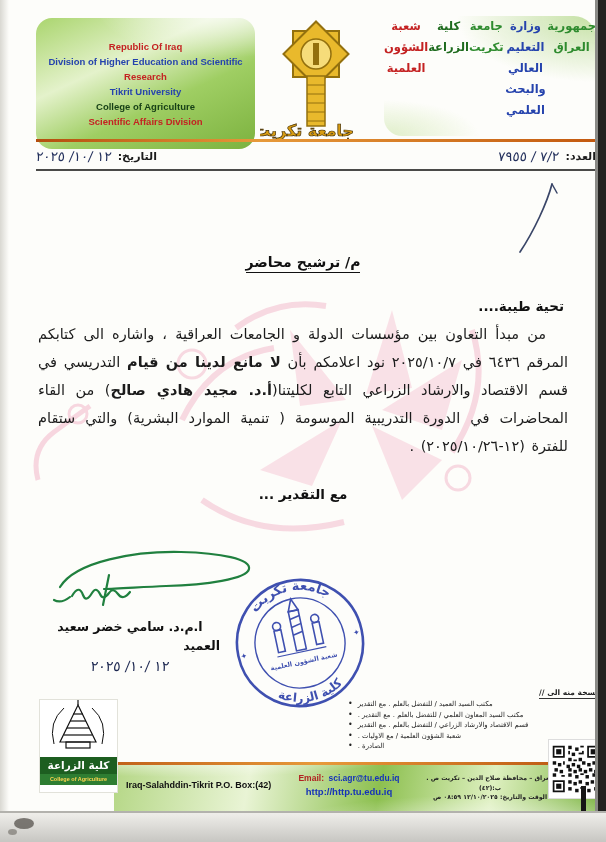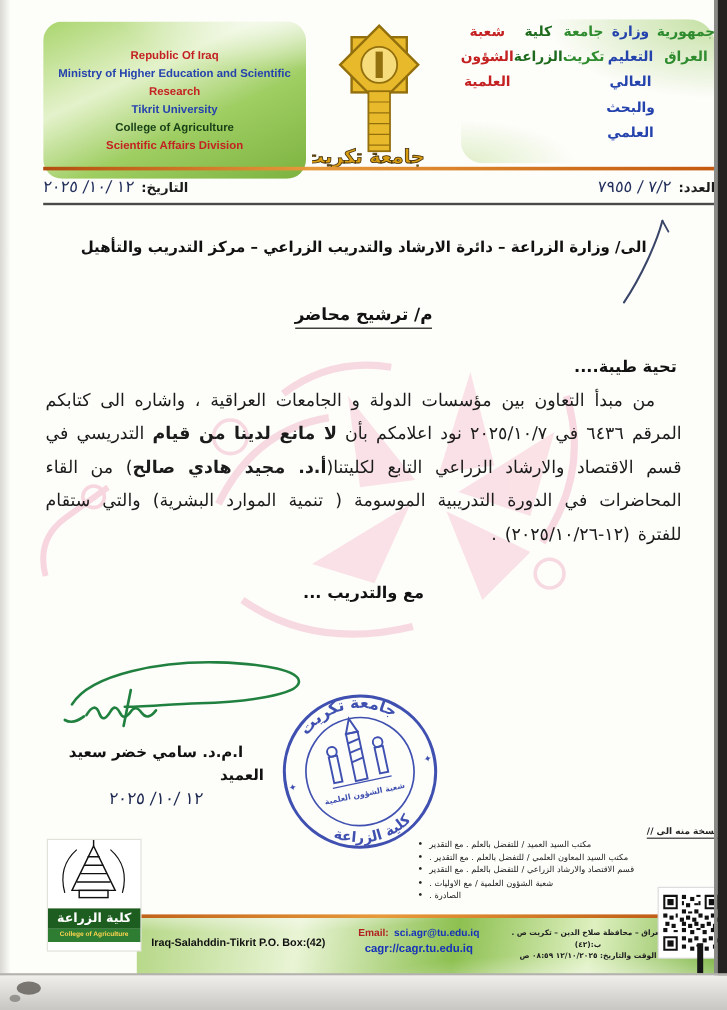--- a/index.html
+++ b/index.html
@@ -116,21 +116,21 @@
   .qr{position:absolute;left:549px;top:740px;width:54px;height:58px;background:#fff;padding:2px;
       box-sizing:border-box;box-shadow:0 0 0 1px #ddd;}
 </style>
 </head>
 <body>
 
 <div class="scan">
 
   <div class="hdr-left">
     <div class="red">Republic Of Iraq</div>
-    <div class="blue">Ministry of Higher Education and Scientific</div>
+    <div class="blue">Division of Higher Education and Scientific</div>
     <div class="red">Research</div>
     <div class="blue">Tikrit University</div>
     <div class="dgreen">College of Agriculture</div>
     <div class="red">Scientific Affairs Division</div>
   </div>
 
   <svg class="emblem" viewBox="0 0 114 130">
     <g stroke="#93700e">
       <rect x="33" y="21" width="46" height="46" fill="#e9b92c" stroke-width="2"></rect>
       <rect x="33" y="21" width="46" height="46" fill="#e9b92c" stroke-width="2" transform="rotate(45 56 44)"></rect>
@@ -161,21 +161,20 @@
       <span>العدد:</span>
       <bdo dir="ltr" class="hand">٧٩٥٥ / ٧/٢</bdo>
     </div>
     <div class="ref-group">
       <span>التاريخ:</span>
       <bdo dir="ltr" class="hand">٢٠٢٥ /١٠/ ١٢</bdo>
     </div>
   </div>
   <div class="thin-line"></div>
 
-  <div class="addressee">الى/ وزارة الزراعة – دائرة الارشاد والتدريب الزراعي – مركز التدريب والتأهيل</div>
   <svg class="tick" width="46" height="74" viewBox="0 0 46 74">
     <path d="M38,3 C33,22 20,50 6,71" fill="none" stroke="#3a4668" stroke-width="1.7" stroke-linecap="round"></path>
     <path d="M38,3 l5,9" fill="none" stroke="#3a4668" stroke-width="1.5" stroke-linecap="round"></path>
   </svg>
 
   <div class="subject">
     <span>م/ ترشيح محاضر</span>
   </div>
 
   <svg class="wm" style="left:140px;top:268px;opacity:.42;" width="370" height="300" viewBox="0 0 370 300">
@@ -199,21 +198,21 @@
   </svg>
   <svg class="wm" style="left:28px;top:400px;opacity:.45;" width="66" height="86" viewBox="0 0 66 86">
     <path d="M10,80 q-8,-30 16,-48 q22,-16 36,-26" fill="none" stroke="#f0a8c0" stroke-width="5"></path>
     <circle cx="50" cy="14" r="9" fill="none" stroke="#f0a8c0" stroke-width="3"></circle>
   </svg>
 
   <div class="salutation">تحية طيبة....</div>
 
   <div class="body-par"><span>من مبدأ التعاون بين مؤسسات الدولة و الجامعات العراقية ، واشاره الى كتابكم المرقم </span><span class="seg-num">٦٤٣٦</span><span> في </span><span class="seg-num">٢٠٢٥/١٠/٧</span><span> نود اعلامكم بأن </span><span class="seg-bold">لا مانع لدينا من قيام</span><span> التدريسي في قسم الاقتصاد والارشاد الزراعي التابع لكليتنا(</span><span class="seg-bold">أ.د. مجيد هادي صالح</span><span>) من القاء المحاضرات في الدورة التدريبية الموسومة ( تنمية الموارد البشرية) والتي ستقام للفترة </span><span class="seg-num">(٢٠٢٥/١٠/٢٦-١٢)</span><span> .</span></div>
 
-  <div class="closing">مع والتدريب ...</div>
+  <div class="closing">مع التقدير ...</div>
 
   <svg class="sig-svg" width="215" height="68" viewBox="0 0 215 68">
     <g fill="none" stroke="#157a35" stroke-width="2.2" stroke-linecap="round" opacity="0.95">
       <path d="M14,40 C30,14 90,4 135,5 C175,6 205,12 203,22 C201,32 160,38 120,39 C95,40 70,42 58,42"></path>
       <path d="M26,49 q7,-12 11,-1 q3,8 9,-2 q4,-7 8,1 q3,7 9,-1 q4,-6 9,1 q5,7 12,-2"></path>
       <path d="M63,28 l-6,30"></path>
       <path d="M24,50 q-9,7 -16,3"></path>
     </g>
   </svg>
   <div class="sig-name">ا.م.د. سامي خضر سعيد</div>
@@ -297,21 +296,21 @@
     <div class="band2">College of Agriculture</div>
   </div>
 
   <div class="f-pobox">Iraq-Salahddin-Tikrit P.O. Box:(42)</div>
 
   <div class="f-contact">
     <div>
       <span class="em-label">Email:</span>
       <span class="em-val">sci.agr@tu.edu.iq</span>
     </div>
-    <div class="web">cagr://cagr.tu.edu.iq</div>
+    <div class="web">http://http.tu.edu.iq</div>
   </div>
 
   <div class="f-ar">
     <div>العراق – محافظة صلاح الدين – تكريت ص . ب:(٤٢)</div>
     <div>الوقت والتاريخ: ١٢/١٠/٢٠٢٥  ٠٨:٥٩ ص</div>
   </div>
 
   <svg class="qr" viewBox="0 0 29 29">
     <rect x="0" y="0" width="29" height="29" fill="#fff"></rect>
     <g fill="#111">

